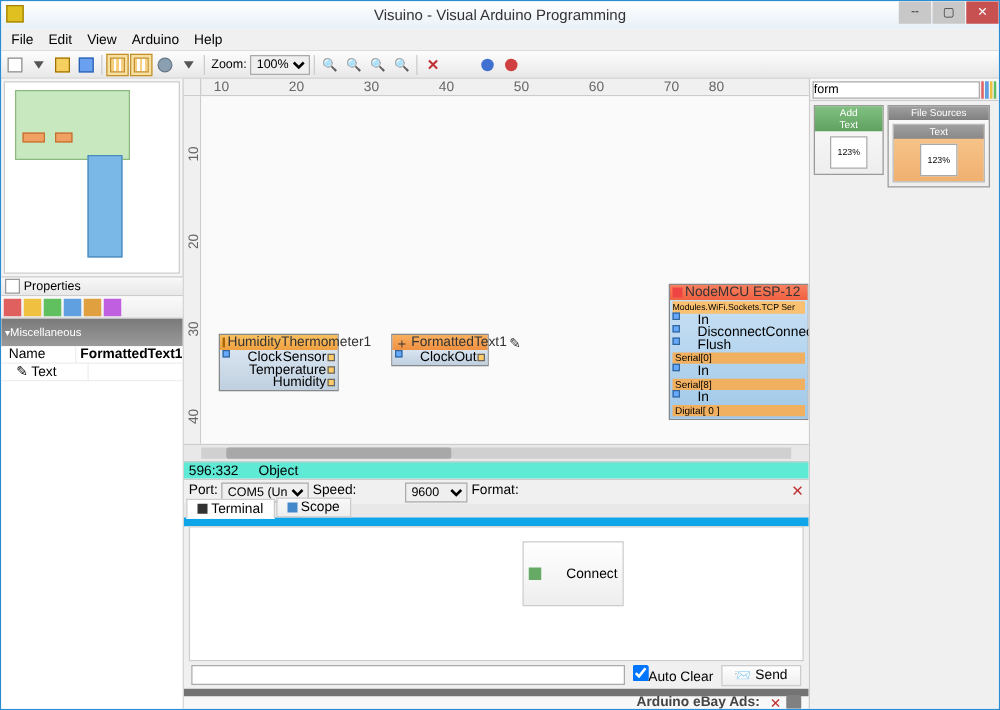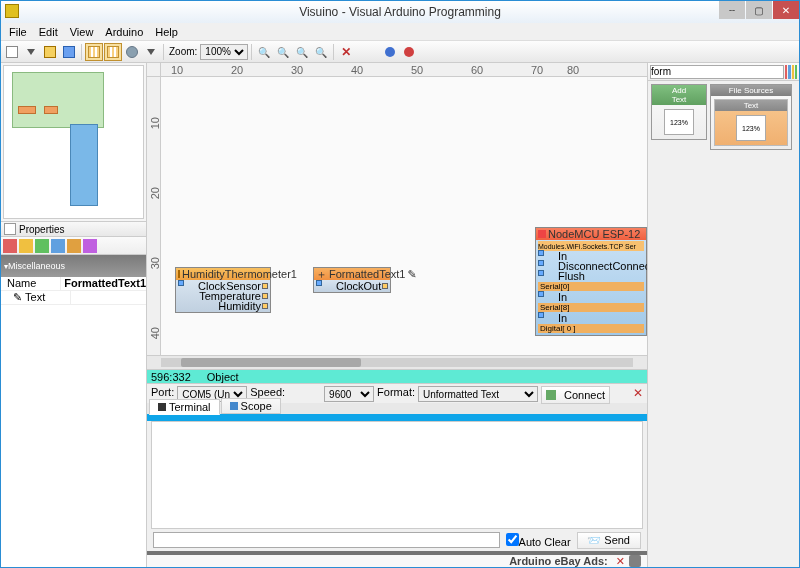--- a/index.html
+++ b/index.html
@@ -75,32 +75,32 @@
 .pinrow .pr{display:flex;align-items:center;gap:1px;}
 .pin{width:6px;height:6px;border:1px solid #666;background:#fc6;}
 .pulse{width:6px;height:6px;background:#6af;border:1px solid #369;}
 .sublabel{font-size:8px;background:#f0b060;padding:0 2px;margin:1px 0;}
 
 .statusrow{height:14px;background:#5eead4;border-top:1px solid #ccc;font-size:10px;padding:0 4px;display:flex;align-items:center;gap:16px;}
 
 .bottombar{flex-shrink:0;background:#f0f0f0;}
 .portrow{height:20px;display:flex;align-items:flex-start;padding:2px 4px;gap:3px;border-top:1px solid #ccc;font-size:10px;}
 .portrow select,.portrow input{font-size:10px;height:16px;border:1px solid #aaa;}
-.connbtn{display:flex;align-items:center;gap:8px;padding:2px 4px;border:1px solid #ccc;background:linear-gradient(#fff,#eee);}
+.connbtn{display:flex;align-items:center;gap:20px;padding:19px 4px;border:1px solid #ccc;background:linear-gradient(#fff,#eee);margin-top:47px;}
 .closeconn{margin-left:auto;color:#c03030;font-size:12px;}
 .tabrow{height:18px;display:flex;align-items:flex-end;padding:0 2px;background:#e8e8e8;border-bottom:7px solid #0ea5e9;}
 .tab{padding:1px 8px;font-size:10px;border:1px solid #ccc;background:linear-gradient(#f8f8f8,#eee);display:flex;align-items:center;gap:3px;margin-right:1px;}
 .tab.active{background:#fff;border-bottom-color:#fff;position:relative;top:1px;}
 .optrow{height:22px;display:flex;align-items:center;padding:2px 6px;gap:10px;font-size:10px;background:#fff;}
 .optrow label{display:flex;align-items:center;gap:3px;}
 .clearbtn{margin-left:auto;padding:1px 10px;border:1px solid #ccc;background:linear-gradient(#fff,#eee);display:flex;align-items:center;gap:3px;}
 .terminal{height:108px;background:#fff;border:1px solid #ccc;margin:0 4px;}
 .sendrow{height:22px;display:flex;align-items:center;padding:2px 6px;gap:6px;}
 .sendrow input[type=text]{flex:1;height:16px;border:1px solid #aaa;}
-.adsrow{height:16px;display:flex;align-items:center;padding:0 6px;font-size:10px;background:#f8f8f8;border-top:4px solid #737373;}
+.adsrow{height:16px;display:flex;align-items:center;padding:0 6px;font-size:10px;background:#f8f8f8;border-top:6px solid #737373;}
 .adsrow .adlabel{margin-left:auto;font-weight:bold;color:#444;}
 .adsrow .adx{color:#c03030;margin-left:8px;}
 .adsrow .adg{width:12px;height:12px;background:#808080;border-radius:2px;margin-left:4px;}
 
 .rightpanel{width:152px;display:flex;flex-direction:column;border-left:1px solid #ccc;}
 .rp-top{height:18px;display:flex;align-items:center;border-bottom:1px solid #ccc;background:linear-gradient(#fafafa,#eee);padding:0 2px;gap:1px;}
 .rp-top input{flex:1;font-size:10px;height:14px;border:1px solid #aaa;}
 .rp-ic{width:14px;height:14px;}
 .rp1{background:#e06060;} .rp2{background:#60a0e0;} .rp3{background:#f0c040;} .rp4{background:#60c060;}
 .rp-body{flex:1;background:#f0f0f0;padding:3px;display:flex;gap:3px;align-items:flex-start;}
@@ -358,21 +358,20 @@
       <span>Object</span>
     </div>
 
     <div class="bottombar">
       <div class="portrow">
         <span>Port:</span>
         <select style="width:70px;"><option>COM5 (Unava</option></select>
         <span>Speed:</span>
         <select style="width:50px;margin-left:36px;"><option>9600</option></select>
         <span>Format:</span>
-        <select style="width:120px;"><option>Unformatted Text</option></select>
         <div class="connbtn">
             <span style="width:10px;height:10px;background:#6a6;"></span>
             <span>Connect</span>
           </div>
         <span class="closeconn">✕</span>
       </div>
       <div class="tabrow">
         <div class="tab active">
             <span style="width:8px;height:8px;background:#333;"></span>
             <span>Terminal</span>

